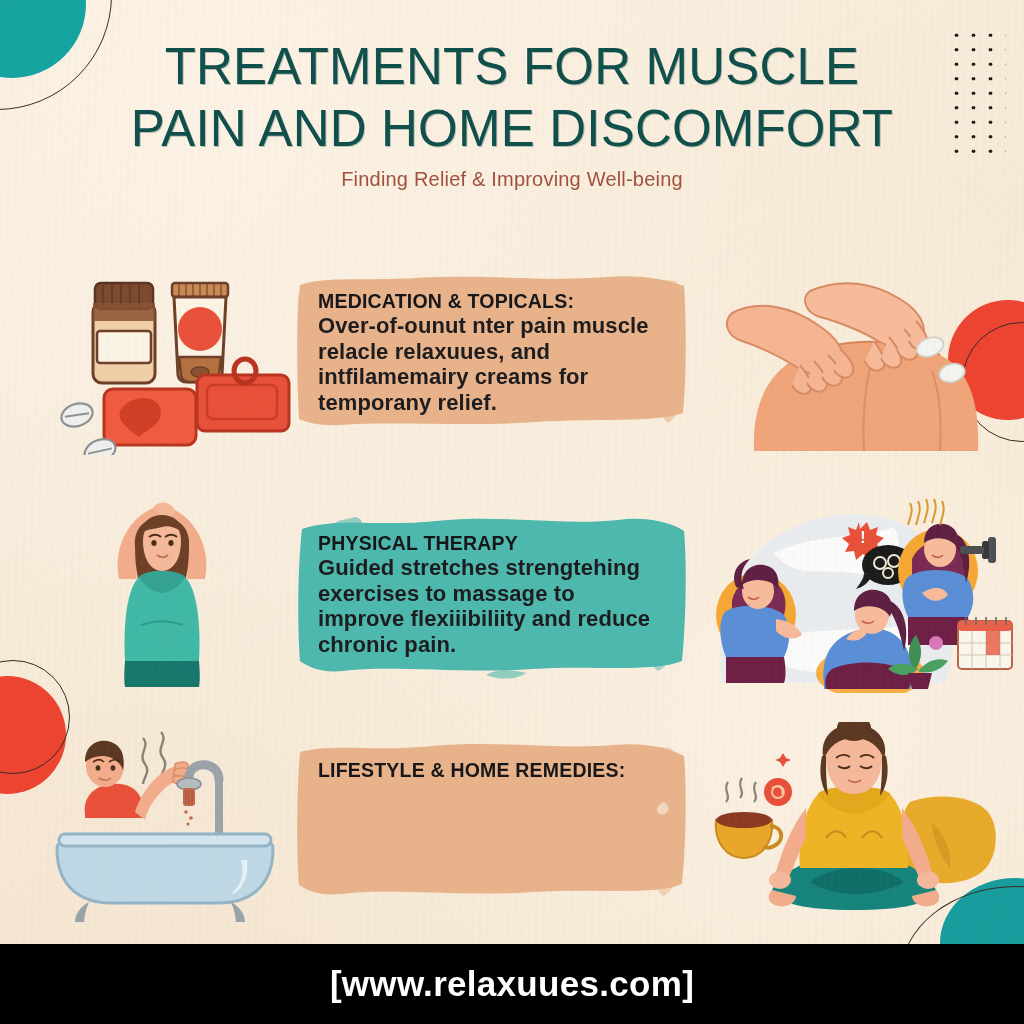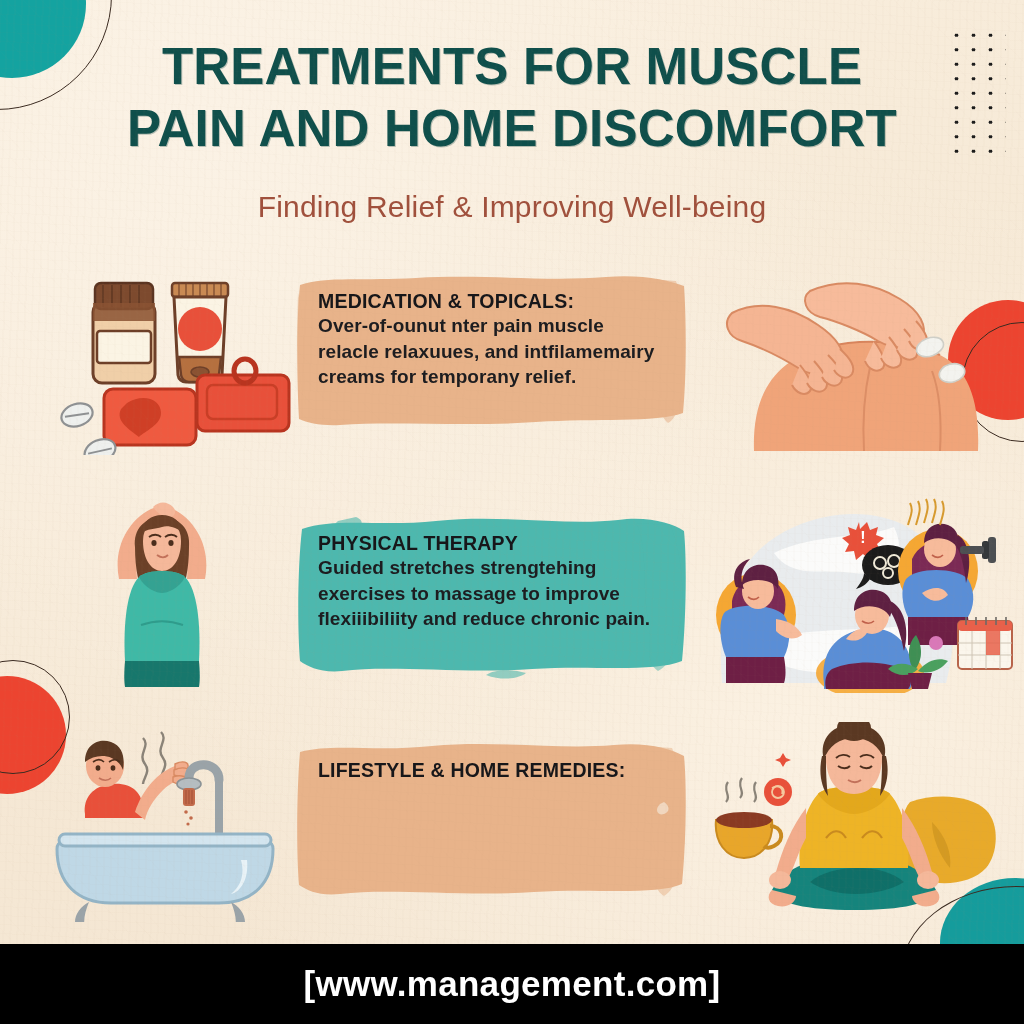--- a/index.html
+++ b/index.html
@@ -39,27 +39,27 @@
 
   
   #dotgrid{right:18px;top:26px;width:60px;height:132px;
     background-image:radial-gradient(#1b1b1b 1.9px, rgba(0,0,0,0) 2.1px);
     background-size:17px 14.5px;background-position:2px 2px;}
 
   
   #header{position:absolute;left:0;top:36px;width:1024px;text-align:center;}
   .title-line{
     font-family:"Liberation Sans", sans-serif;
-    font-weight:700;font-size:51px;letter-spacing:.2px;line-height:62px;
+    font-weight:400;font-size:51px;letter-spacing:.2px;line-height:62px;
     color:#0f4f4b;text-shadow:1px 1px 0 rgba(10,60,56,.28);
     white-space:nowrap;
     text-align:center;
   }
   #subtitle{
-    margin-top:30px;font-size:30px;color:#a0503c;font-weight:400;letter-spacing:.2px;
+    margin-top:8px;font-size:20px;color:#a0503c;font-weight:400;letter-spacing:.2px;
   }
 
   
   .row{position:absolute;width:1024px;height:200px;}
   #row1{top:255px;}
   #row2{top:493px;}
   #row3{top:722px;}
 
   .art{position:absolute;top:0;height:200px;}
   .art-left{left:55px;width:245px;}
@@ -69,21 +69,21 @@
   .panel{position:absolute;left:296px;width:392px;padding:16px 26px 18px 22px;box-sizing:border-box;}
   .brush{
     position:absolute;left:0;top:0;width:392px;height:100%;
     z-index:0;
   }
   .ptext{position:relative;z-index:1;}
   .phead{
     font-weight:700;font-size:19.5px;line-height:24px;color:#17171a;letter-spacing:.2px;
   }
   .pbody{
-    font-weight:600;font-size:19px;line-height:25.5px;color:#1d1d20;letter-spacing:.1px;
+    font-weight:600;font-size:22px;line-height:25.5px;color:#1d1d20;letter-spacing:.1px;
   }
   #panel1{top:18px;height:158px;}
   #panel2{top:22px;height:168px;}
   #panel3{top:20px;height:162px;}
 
   
   #footer{
     position:absolute;left:0;bottom:0;width:1024px;height:80px;background:#000;
     display:flex;align-items:center;justify-content:center;
   }
@@ -457,15 +457,15 @@
         <path d="M122 36 c4 -4 10 -4 14 -1" fill="none" stroke="#4a2d1c" stroke-width="1.8"></path>
         <path d="M146 35 c4 -3 10 -3 14 1" fill="none" stroke="#4a2d1c" stroke-width="1.8"></path>
         <path d="M134 58 c5 3 9 3 13 0" fill="none" stroke="#c2715a" stroke-width="2"></path>
       </svg>
     </div>
   </div>
 
   <div id="grain"></div>
 
   <div id="footer">
-    <div id="footer-text">[www.management.com]</div>
+    <div id="footer-text">[www.relaxuues.com]</div>
   </div>
 </div>
 
 </body></html>

